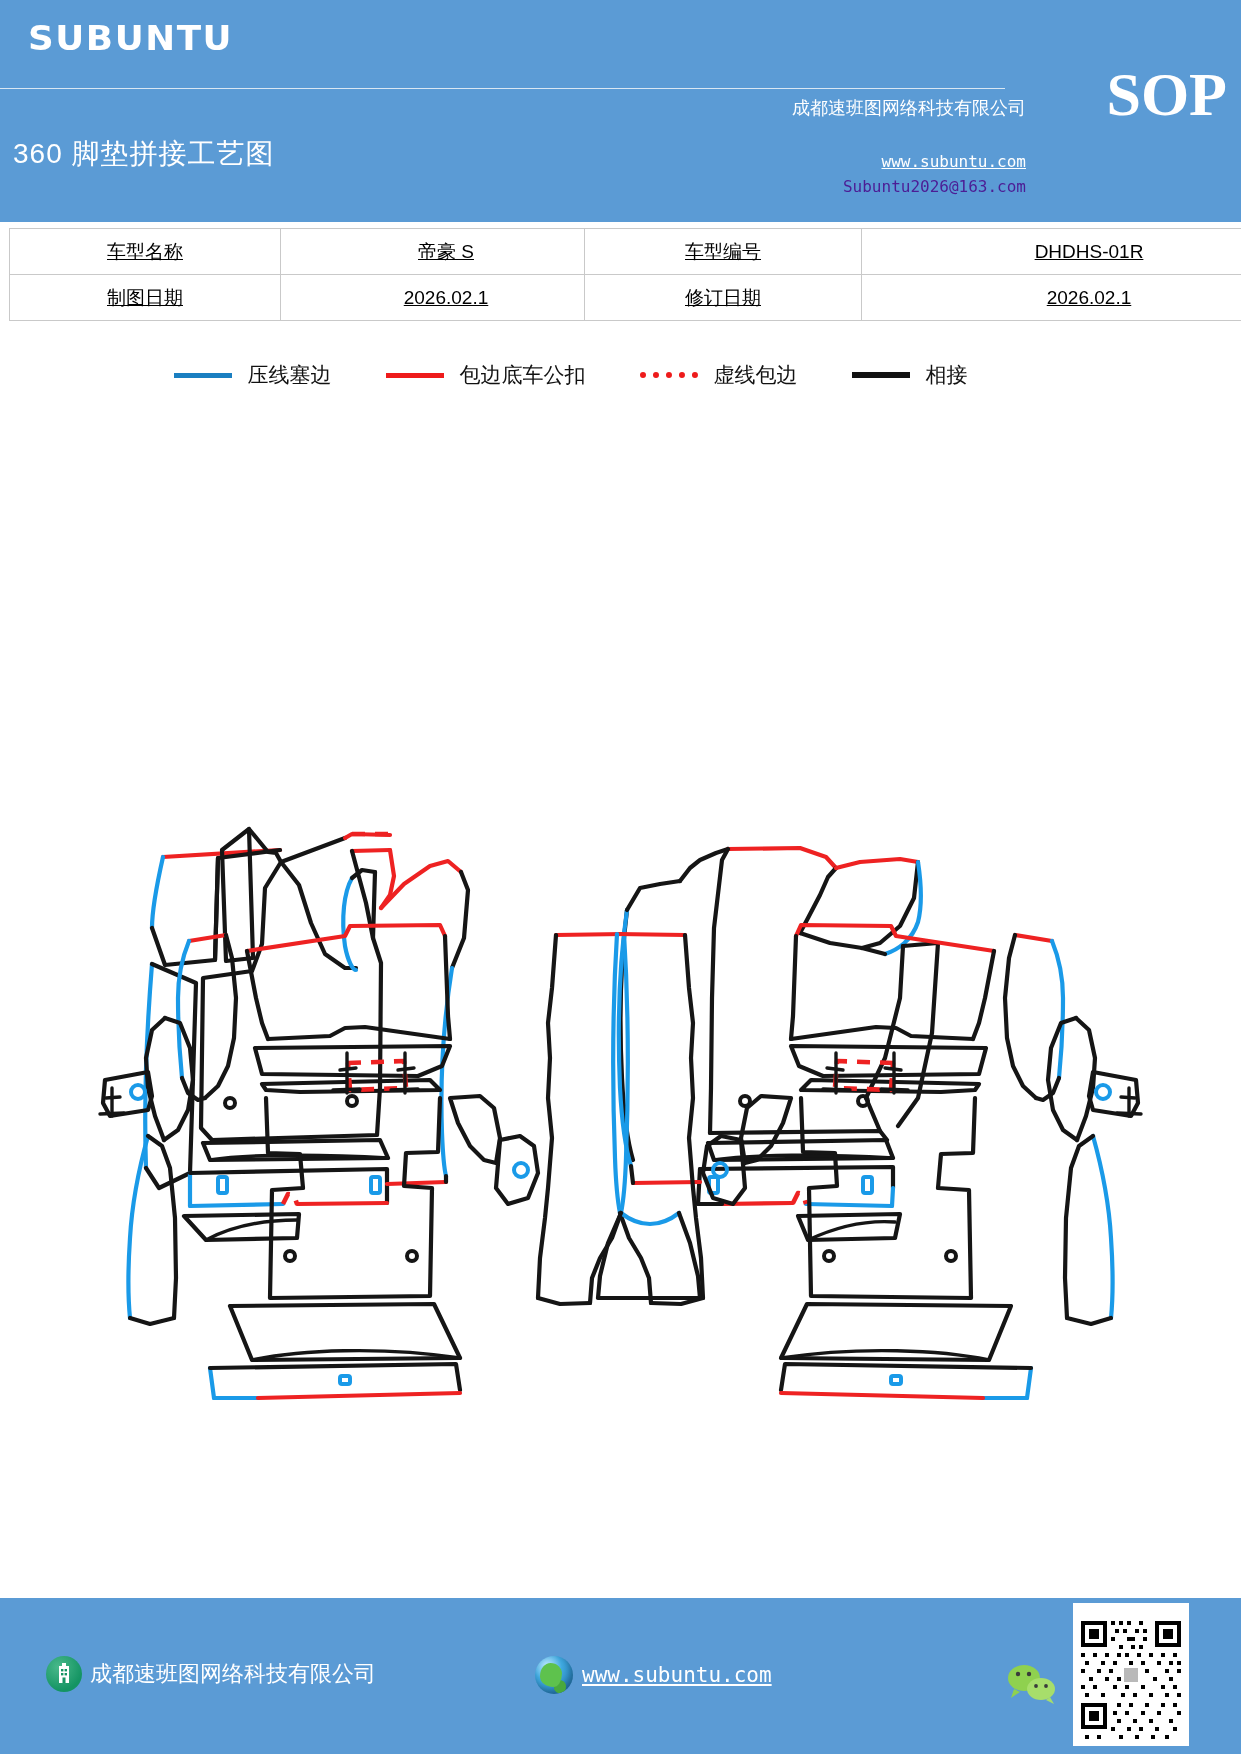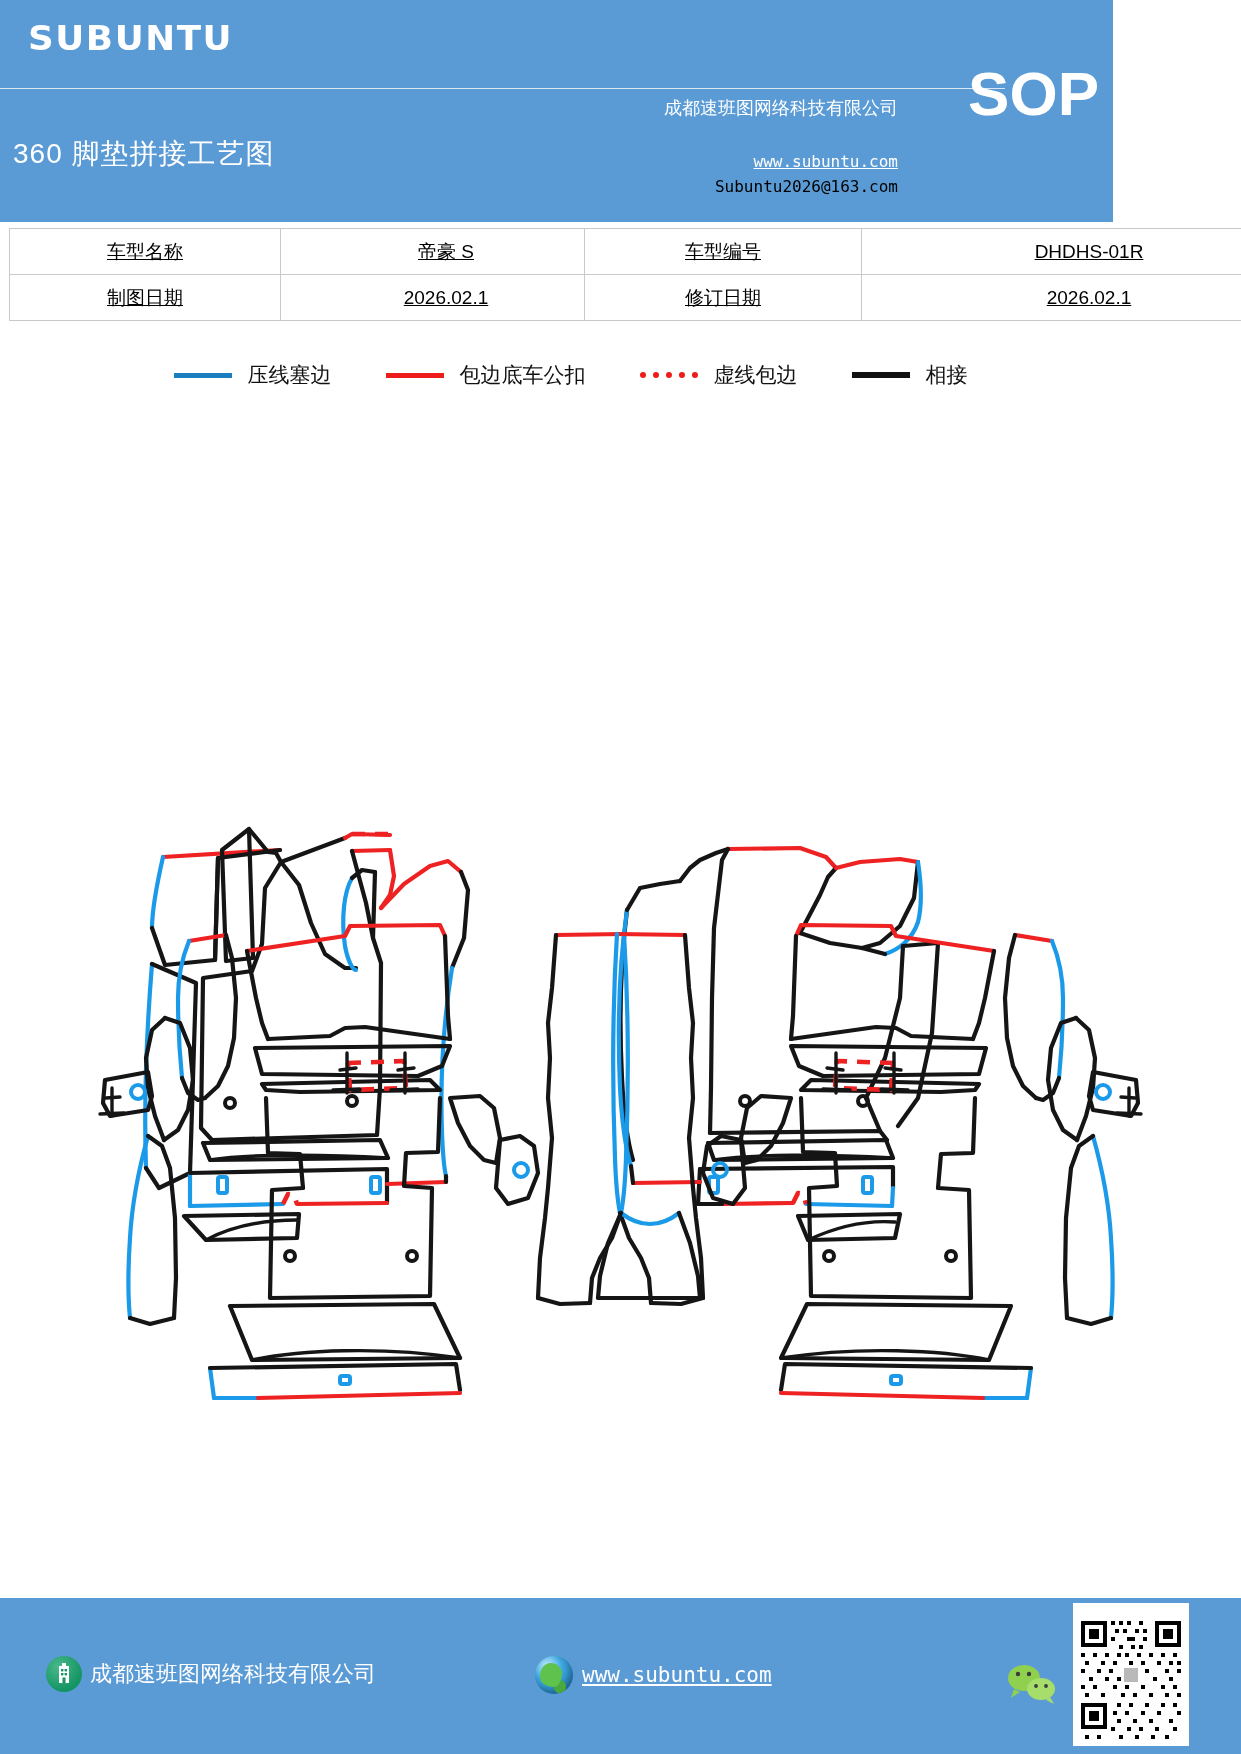--- a/index.html
+++ b/index.html
@@ -11,21 +11,21 @@
     width: 1241px;
     height: 1754px;
     font-family: "Liberation Sans", "DejaVu Sans", sans-serif;
     position: relative;
     overflow: hidden;
   }
 
   
   .header {
     position: relative;
-    width: 1113px;
+    width: 1241px;
     height: 222px;
     background: #5b9bd5;
     box-sizing: border-box;
   }
   .brand {
     position: absolute;
     left: 28px;
     top: 18px;
     color: #ffffff;
     font-family: "DejaVu Sans", sans-serif;
@@ -52,21 +52,21 @@
     font-size: 28px;
     font-weight: 500;
     letter-spacing: 1px;
     white-space: nowrap;
   }
   .sop-badge {
     position: absolute;
     right: 14px;
     top: 62px;
     color: #ffffff;
-    font-family: Liberation Sans, sans-serif;
+    font-family: Liberation Serif, serif;
     font-size: 62px;
     font-weight: 900;
     letter-spacing: 0px;
     line-height: 64px;
   }
   .company-name-hdr {
     position: absolute;
     right: 215px;
     top: 96px;
     color: #ffffff;
@@ -80,21 +80,21 @@
     color: #ffffff;
     font-size: 16px;
     font-family: "DejaVu Sans Mono", monospace;
     text-decoration: underline;
     white-space: nowrap;
   }
   .email-hdr {
     position: absolute;
     right: 215px;
     top: 177px;
-    color: #000000;
+    color: #4c1d95;
     font-size: 16px;
     font-family: "DejaVu Sans Mono", monospace;
     white-space: nowrap;
   }
 
   
   .info-table {
     position: absolute;
     left: 9px;
     top: 228px;

